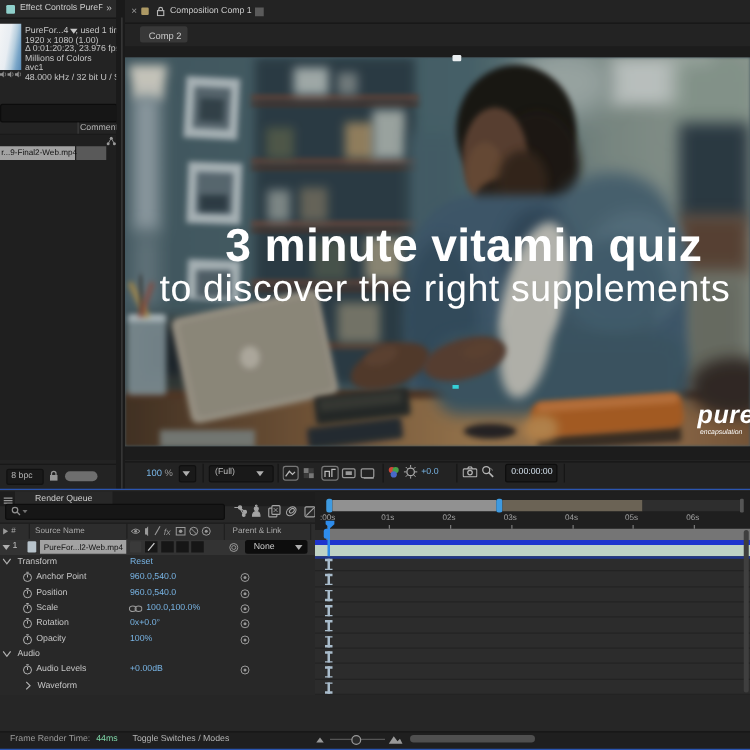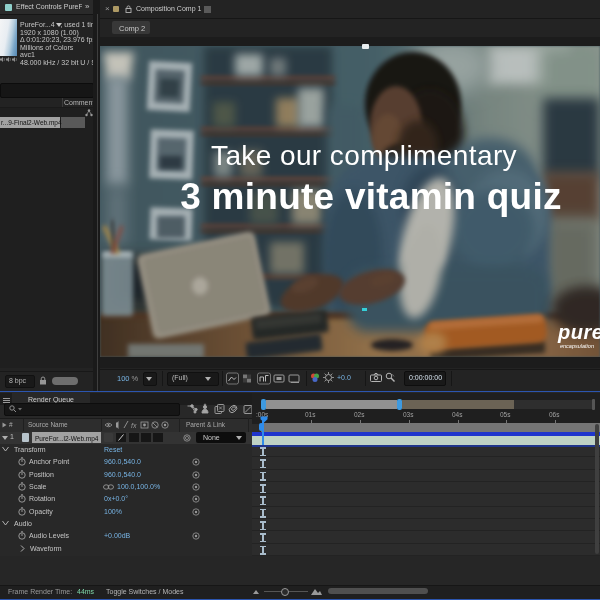--- a/index.html
+++ b/index.html
@@ -234,22 +234,22 @@
         </g>
 
       <rect x="2" y="206" width="31" height="64" rx="3" fill="#9daeb3" opacity="0.85" filter="url(#b2)"></rect>
       <rect x="3" y="206" width="29" height="5" fill="#d8e0e2" filter="url(#b2)"></rect>
       <line x1="4" y1="180" x2="18" y2="208" stroke="#d2a348" stroke-width="4" filter="url(#b2)"></line>
       <line x1="12" y1="174" x2="14" y2="204" stroke="#46403a" stroke-width="3" filter="url(#b2)"></line>
       <line x1="22" y1="180" x2="12" y2="208" stroke="#b05038" stroke-width="3" filter="url(#b2)"></line>
     </svg>
     <div class="abs" style="left:0;top:0;width:500px;height:311px;background:rgba(10,28,40,0.20);"></div>
 
-    <div class="abs" style="left:264px;top:94px;transform:translateX(-50%);color:#fff;font-size:28px;font-weight:400;letter-spacing:0.4px;white-space:nowrap;">Take our complimentary</div>
     <div class="abs" style="left:271px;top:130px;transform:translateX(-50%);color:#fff;font-size:37px;font-weight:700;letter-spacing:0.25px;white-space:nowrap;">3 minute vitamin quiz</div>
+    <div class="abs" style="left:256px;top:169px;transform:translateX(-50%);color:#fff;font-size:30px;font-weight:400;letter-spacing:0.5px;white-space:nowrap;">to discover the right supplements</div>
 
     <div class="abs" style="left:458px;top:275px;width:60px;color:#fff;font-size:20px;font-weight:700;font-style:italic;letter-spacing:0.5px;">pure</div>
     <div class="abs" style="left:460px;top:297px;width:60px;color:#fff;font-size:5.5px;font-style:italic;">encapsulation</div>
   </div>
   <div class="abs" style="left:262px;top:44px;width:7px;height:5px;background:#e9eef0;border-radius:1px;"></div>
   <div class="abs" style="left:262px;top:308px;width:5px;height:3px;background:#35d0d8;"></div>
 
   <div class="abs" style="left:0;top:369px;width:500px;height:22px;background:#232323;border-top:1px solid #171717;"></div>
   <div class="abs txt blue" style="left:17px;top:374px;font-size:7.5px;">100 <span style="color:#9a9a9a;">%</span></div>
   <div class="abs" style="left:43px;top:372px;width:12px;height:12px;background:#191919;border:1px solid #101010;border-radius:2px;"></div>

